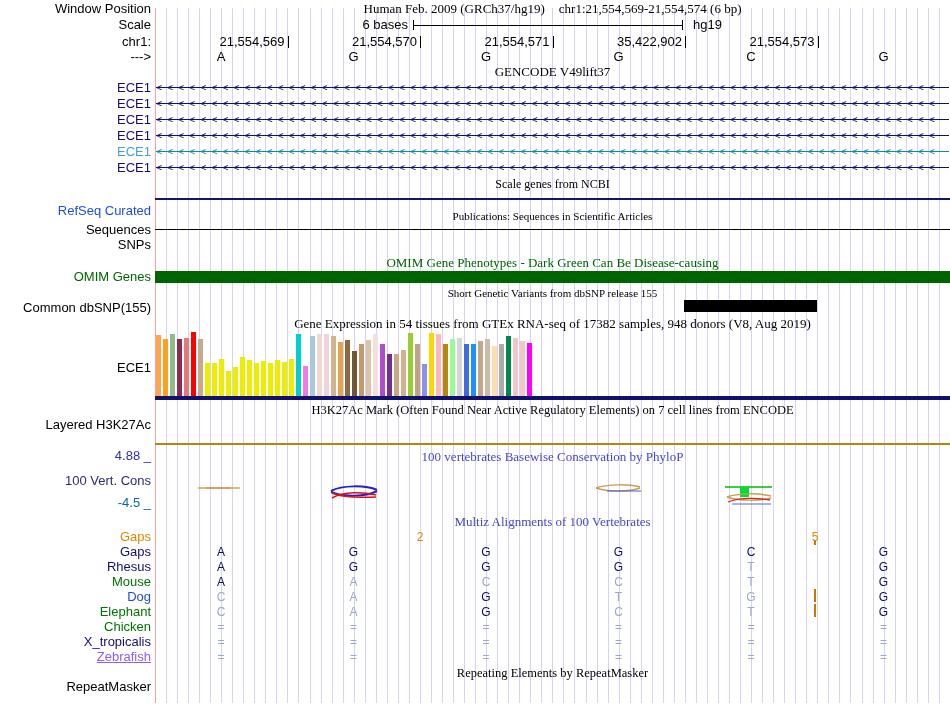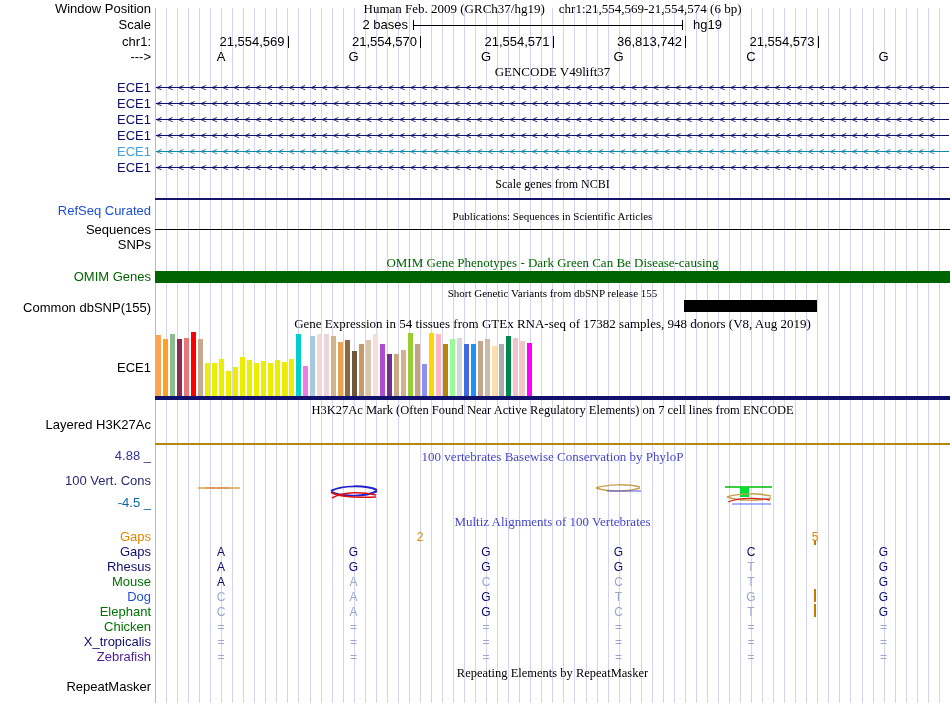--- a/index.html
+++ b/index.html
@@ -48,21 +48,21 @@
 <div id="browser">
   <div class="grid"></div>
   <div class="left-border"></div>
 
   <div class="lbl" style="top:2px">Window Position</div>
   <div class="title" style="top:2px">
     <span>Human Feb. 2009 (GRCh37/hg19)</span><span style="display:inline-block;width:14px"></span><span>chr1:21,554,569-21,554,574 (6 bp)</span>
   </div>
 
   <div class="lbl" style="top:18px">Scale</div>
-  <div style="position:absolute;left:155px;top:18px;width:253px;text-align:right;font-size:13px;height:14px;line-height:14px">2 bases</div>
+  <div style="position:absolute;left:155px;top:18px;width:253px;text-align:right;font-size:13px;height:14px;line-height:14px">6 bases</div>
   <div style="position:absolute;left:413px;top:20px;width:270px;height:10px;border-left:1px solid #000;border-right:1px solid #000;background:linear-gradient(#000,#000) center/100% 1px no-repeat"></div>
   <div style="position:absolute;left:693px;top:18px;font-size:13px;height:14px;line-height:14px">hg19</div>
 
   <div class="lbl" style="top:35px">chr1:</div>
   <div id="coords-row"></div>
 
   <div class="lbl" style="top:50px">---&gt;</div>
   <div id="bases-row"></div>
 
   <div class="title" style="top:65px">GENCODE V49lift37</div>
@@ -186,21 +186,21 @@
   <div class="gap-bar" style="left:814px;top:604px;height:13px"></div>
 
   <div class="title" style="top:666px;font-size:12.5px">Repeating Elements by RepeatMasker</div>
   <div class="lbl" style="top:680px">RepeatMasker</div>
 <div class="coord-label" style="left: 152.5px; top: 35px;">21,554,569</div>
     <div class="coord-tick" style="left: 287.5px; top: 36px;"></div>
     <div class="coord-label" style="left: 285px; top: 35px;">21,554,570</div>
     <div class="coord-tick" style="left: 420px; top: 36px;"></div>
     <div class="coord-label" style="left: 417.5px; top: 35px;">21,554,571</div>
     <div class="coord-tick" style="left: 552.5px; top: 36px;"></div>
-    <div class="coord-label" style="left: 550px; top: 35px;">36,813,742</div>
+    <div class="coord-label" style="left: 550px; top: 35px;">35,422,902</div>
     <div class="coord-tick" style="left: 685px; top: 36px;"></div>
     <div class="coord-label" style="left: 682.5px; top: 35px;">21,554,573</div>
     <div class="coord-tick" style="left: 817.5px; top: 36px;"></div>
     <div class="base-letter" style="left: 211px; top: 50px;">A</div>
     <div class="base-letter" style="left: 343.5px; top: 50px;">G</div>
     <div class="base-letter" style="left: 476px; top: 50px;">G</div>
     <div class="base-letter" style="left: 608.5px; top: 50px;">G</div>
     <div class="base-letter" style="left: 741px; top: 50px;">C</div>
     <div class="base-letter" style="left: 873.5px; top: 50px;">G</div>
     <div class="lbl navy" style="top: 81px;">ECE1</div>
@@ -277,20 +277,20 @@
     <div class="mz-cell mz-light" style="left: 608.5px; top: 620px;">=</div>
     <div class="mz-cell mz-light" style="left: 741px; top: 620px;">=</div>
     <div class="mz-cell mz-light" style="left: 873.5px; top: 620px;">=</div>
     <div class="lbl" style="top: 635px; color: rgb(16, 16, 110);">X_tropicalis</div>
     <div class="mz-cell mz-light" style="left: 211px; top: 635px;">=</div>
     <div class="mz-cell mz-light" style="left: 343.5px; top: 635px;">=</div>
     <div class="mz-cell mz-light" style="left: 476px; top: 635px;">=</div>
     <div class="mz-cell mz-light" style="left: 608.5px; top: 635px;">=</div>
     <div class="mz-cell mz-light" style="left: 741px; top: 635px;">=</div>
     <div class="mz-cell mz-light" style="left: 873.5px; top: 635px;">=</div>
-    <div class="lbl" style="top: 650px; color: #4c1d95;">Zebrafish</div>
+    <div class="lbl" style="top: 650px; color: #8b5cf6; text-decoration: underline;">Zebrafish</div>
     <div class="mz-cell mz-light" style="left: 211px; top: 650px;">=</div>
     <div class="mz-cell mz-light" style="left: 343.5px; top: 650px;">=</div>
     <div class="mz-cell mz-light" style="left: 476px; top: 650px;">=</div>
     <div class="mz-cell mz-light" style="left: 608.5px; top: 650px;">=</div>
     <div class="mz-cell mz-light" style="left: 741px; top: 650px;">=</div>
     <div class="mz-cell mz-light" style="left: 873.5px; top: 650px;">=</div>
   </div>
 
 </body></html>

